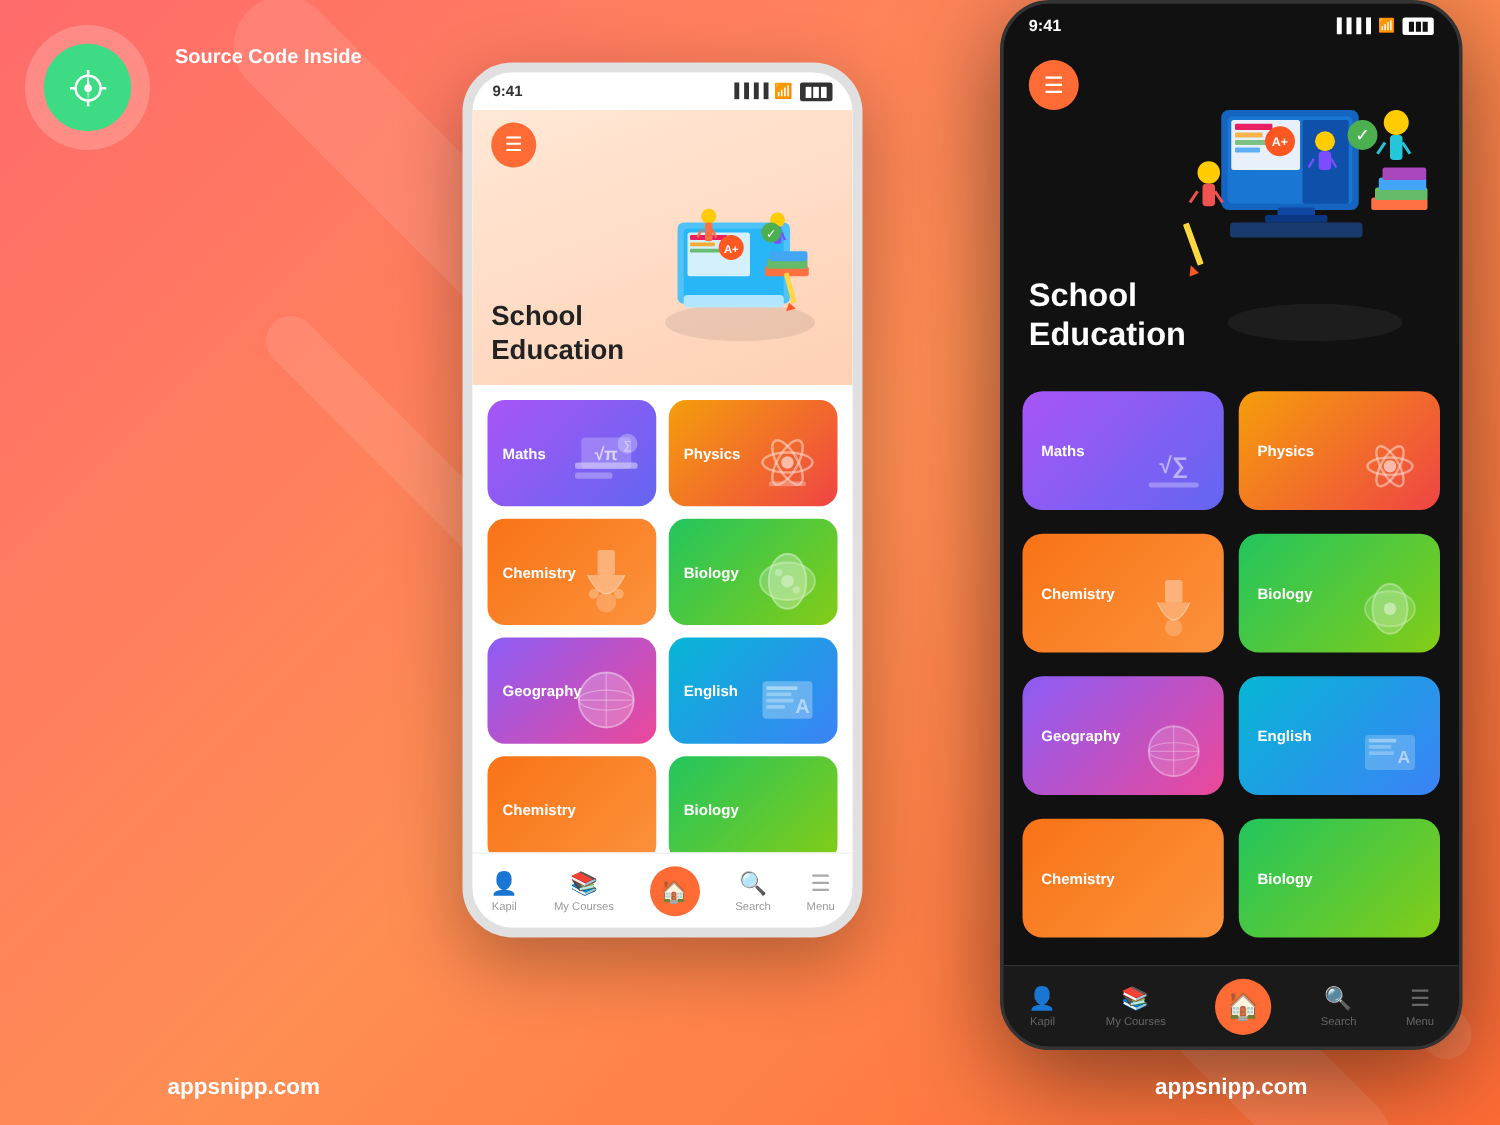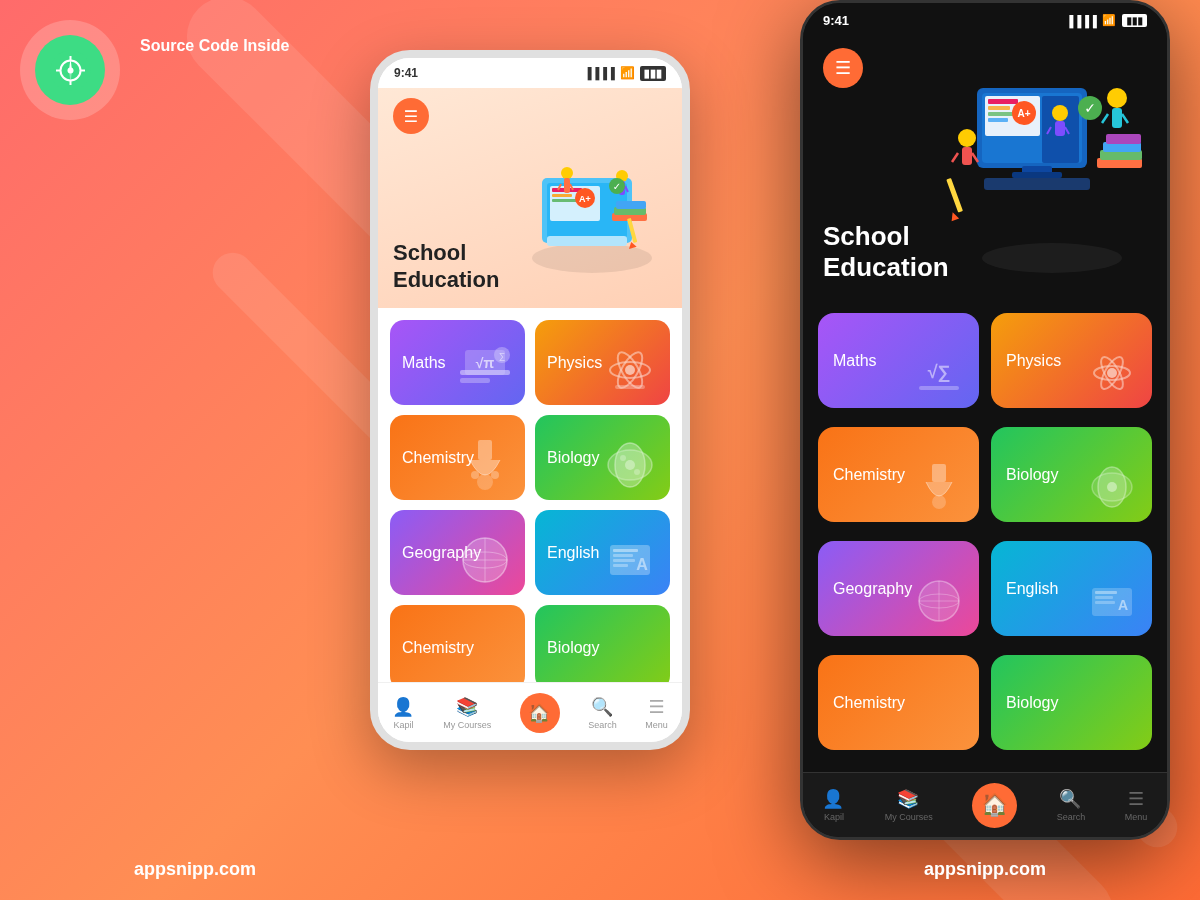--- a/index.html
+++ b/index.html
@@ -178,22 +178,22 @@
       height: 85px;
       display: flex;
       align-items: center;
       padding: 10px 12px;
       position: relative;
       overflow: hidden;
     }
 
     .course-card-label {
       color: white;
-      font-weight: normal;
-      font-size: 16px;
+      font-weight: bold;
+      font-size: 12px;
       z-index: 2;
       position: relative;
     }
 
     .course-card-img {
       position: absolute;
       right: 5px;
       bottom: 0;
       width: 70px;
       height: 70px;

